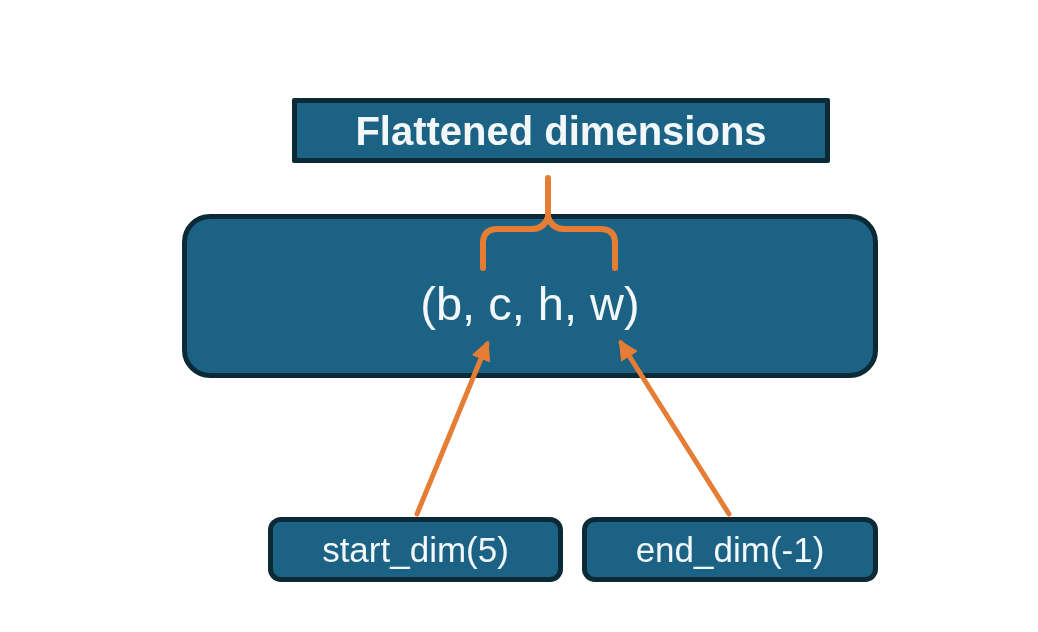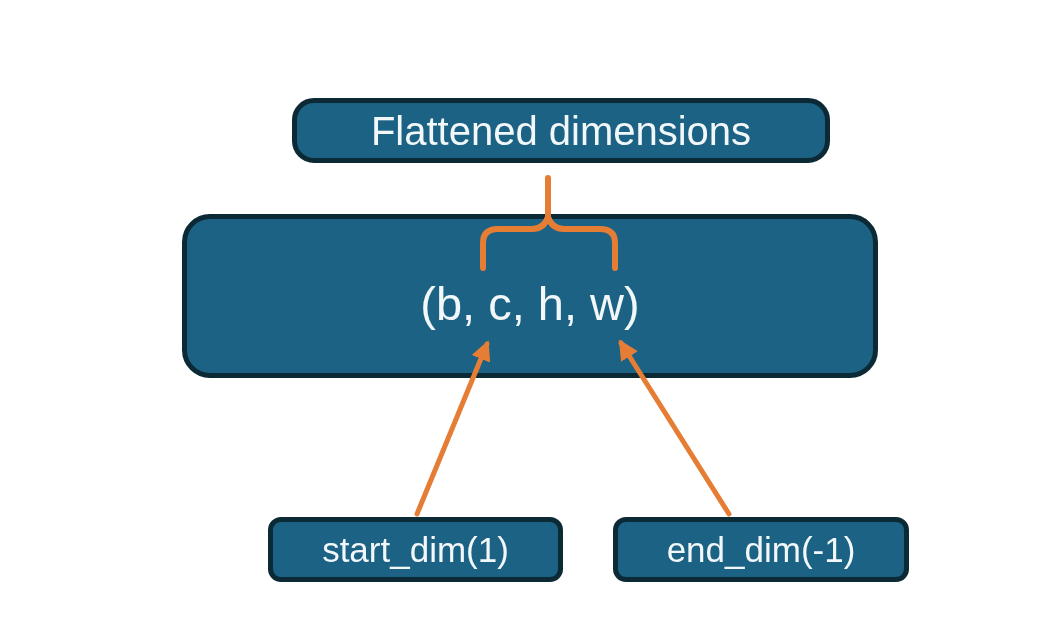--- a/index.html
+++ b/index.html
@@ -27,42 +27,42 @@
     color: var(--text_color, #F2F7F9);
     display: flex;
     align-items: center;
     justify-content: center;
     text-align: center;
     line-height: 1;
   }
   .node-title {
     left: 292px; top: 98px;
     width: 538px; height: 65px;
-    border-radius: 22px;
+    border-radius: 2px;
     font-size: 40px;
+    font-weight: bold;
   }
   .node-tensor {
     left: 182px; top: 214px;
     width: 696px; height: 164px;
     border-radius: 28px;
     font-size: 47px;
     padding-top: 14px;
   }
   .node-start-dim {
     left: 268px; top: 517px;
     width: 295px; height: 65px;
     border-radius: 13px;
     font-size: 35px;
   }
   .node-end-dim {
     left: 582px; top: 517px;
     width: 296px; height: 65px;
     border-radius: 13px;
     font-size: 35px;
-    margin-left: 31px;
   }
   svg.overlay {
     position: absolute;
     left: 0; top: 0;
     width: 1038px; height: 632px;
     pointer-events: none;
   }
   .connector {
     fill: none;
     stroke: var(--accent, #E57D35);
@@ -80,21 +80,21 @@
 
   <div class="node node-title">
     <span>Flattened dimensions</span>
   </div>
 
   <div class="node node-tensor">
     <span>(b, c, h, w)</span>
   </div>
 
   <div class="node node-start-dim">
-    <span>start_dim(1)</span>
+    <span>start_dim(5)</span>
   </div>
 
   <div class="node node-end-dim">
     <span>end_dim(-1)</span>
   </div>
 
   <svg class="overlay" viewBox="0 0 1038 632">
     <defs>
       <marker id="arrowhead" viewBox="0 0 10 10" refX="8" refY="5" markerWidth="4" markerHeight="4" orient="auto-start-reverse">
         <path d="M 0 0 L 10 5 L 0 10 z" class="arrowhead-fill"></path>

